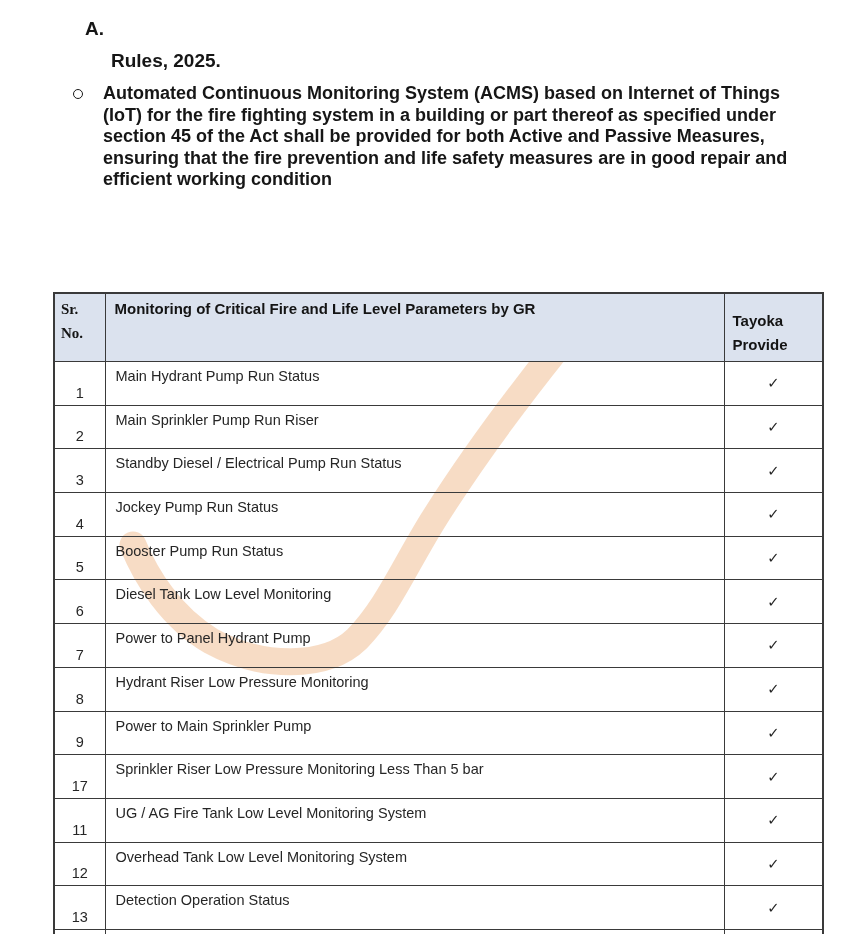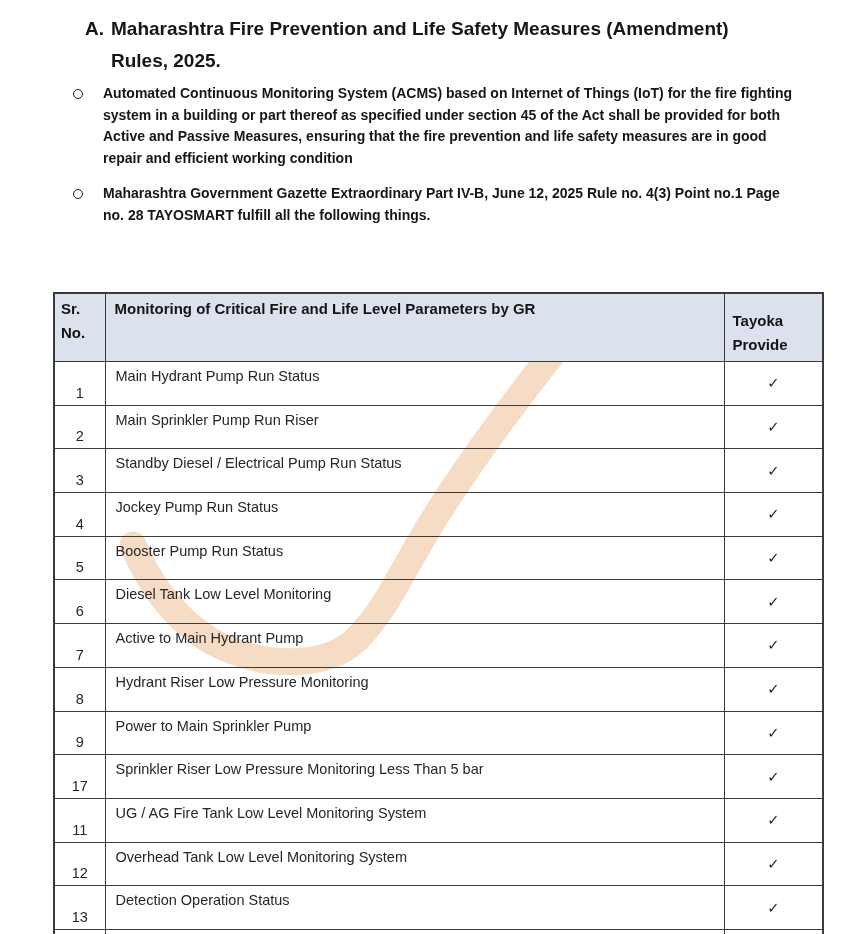--- a/index.html
+++ b/index.html
@@ -33,21 +33,21 @@
   .heading .marker{width:26px;flex:none;}
   
   .bullets{position:absolute;left:73px;top:83px;width:730px;z-index:2;}
   .bullet{display:flex;margin-bottom:14px;}
   .bullet .dot{
     flex:none;width:8px;height:8px;
     border:1.5px solid #1a1a1a;border-radius:50%;
     margin:6px 20px 0 0;
   }
   .bullet .btext{
-    font-weight:bold;font-size:14px;line-height:21.5px;
+    font-weight:bold;font-size:18px;line-height:21.5px;
     width:696px;color:#161616;
   }
   
   table.gr{
     position:absolute;left:53px;top:292px;z-index:1;
     width:769px;
     border-collapse:collapse;table-layout:fixed;
     background:transparent;
     border:2px solid #3a3a3a;
   }
@@ -58,21 +58,21 @@
     border:1.5px solid #3a3a3a;
     font-weight:normal;
   }
   table.gr thead th{
     background:var(--header-bg,#dbe2ee);
     font-weight:bold;font-size:15px;line-height:24px;
     text-align:left;vertical-align:top;
     height:52px;
     color:#141414;
   }
-  th.h-sr{padding:3px 2px 0 6px;}
+  th.h-sr{padding:3px 2px 0 6px;font-family:Liberation Serif, serif;}
   th.h-param{padding:3px 6px 0 9px;}
   th.h-prov{padding:15px 2px 0 8px;}
   table.gr td{height:36.7px;font-size:14.5px;color:#262626;margin-left:12px;}
   td.sr{
     text-align:center;vertical-align:bottom;
     padding:0 0 4px 0;
   }
   td.desc{
     vertical-align:top;text-align:left;
     padding:6px 4px 0 10px;
@@ -90,31 +90,27 @@
   <svg class="watermark" viewBox="0 0 868 934" xmlns="http://www.w3.org/2000/svg" aria-hidden="true">
     <path d="M 558 347
              C 522 392, 472 458, 432 522
              C 402 571, 387 608, 357 639
              C 326 669, 262 669, 211 641
              C 171 617, 146 577, 133 545"></path>
   </svg>
 
   <div class="heading">
     <span class="marker">A.</span>
-    <span class="htext"><span>Maharashtra Fire Prevention and Life Safety Measures (Amendment)</span><br><span>Rules, 2025.</span></span>
+    <span class="htext"><br><span>Rules, 2025.</span></span>
   </div>
 
   <div class="bullets">
     <div class="bullet">
       <span class="dot"></span>
       <span class="btext">Automated Continuous Monitoring System (ACMS) based on Internet of Things (IoT) for the fire fighting system in a building or part thereof as specified under section 45 of the Act shall be provided for both Active and Passive Measures, ensuring that the fire prevention and life safety measures are in good repair and efficient working condition</span>
-    </div>
-    <div class="bullet">
-      <span class="dot"></span>
-      <span class="btext">Maharashtra Government Gazette Extraordinary Part IV-B, June 12, 2025 Rule no. 4(3) Point no.1 Page no. 28 TAYOSMART fulfill all the following things.</span>
     </div>
   </div>
 
   <table class="gr">
     <colgroup>
         <col class="c1">
         <col class="c2">
         <col class="c3">
       </colgroup>
     <thead>
@@ -150,21 +146,21 @@
       <td class="desc">Booster Pump Run Status</td>
       <td class="chk">✓</td>
     </tr>
         <tr>
       <td class="sr">6</td>
       <td class="desc">Diesel Tank Low Level Monitoring</td>
       <td class="chk">✓</td>
     </tr>
         <tr>
       <td class="sr">7</td>
-      <td class="desc">Active to Main Hydrant Pump</td>
+      <td class="desc">Power to Panel Hydrant Pump</td>
       <td class="chk">✓</td>
     </tr>
         <tr>
       <td class="sr">8</td>
       <td class="desc">Hydrant Riser Low Pressure Monitoring</td>
       <td class="chk">✓</td>
     </tr>
         <tr>
       <td class="sr">9</td>
       <td class="desc">Power to Main Sprinkler Pump</td>

